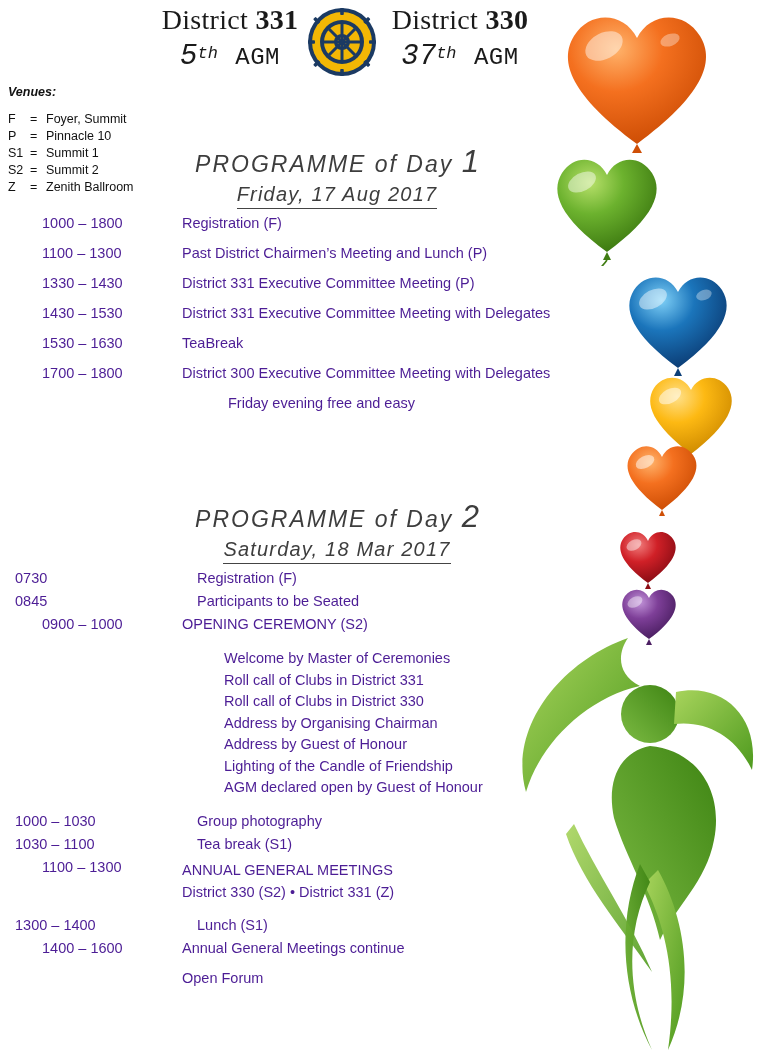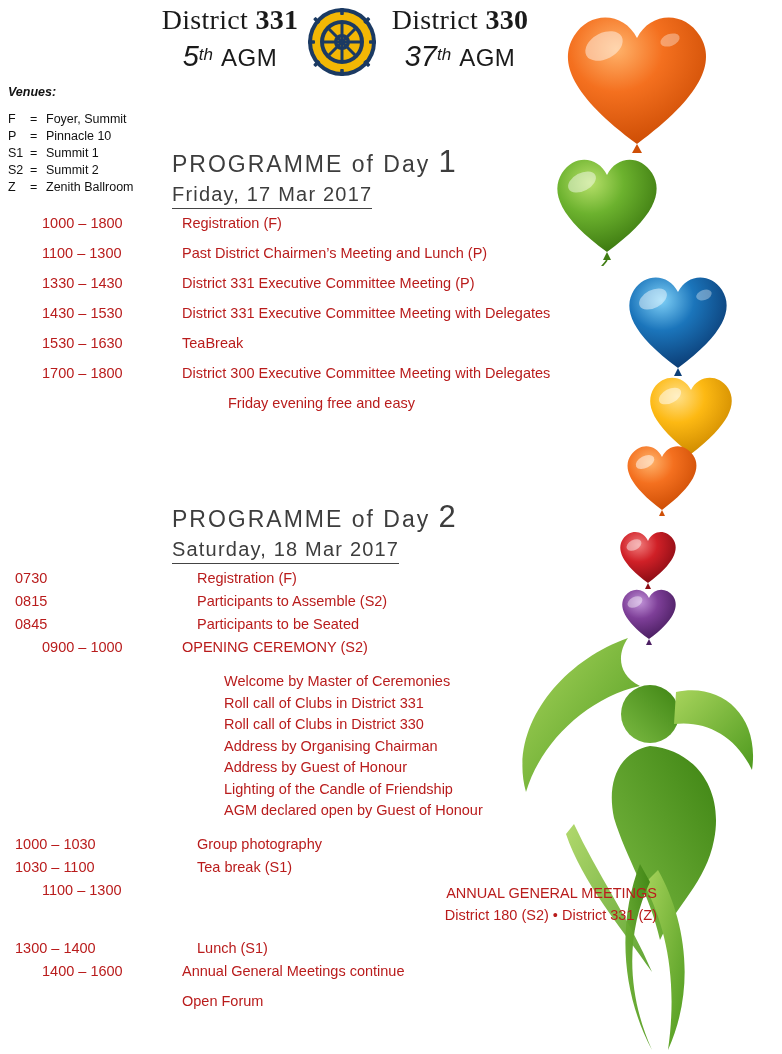--- a/index.html
+++ b/index.html
@@ -39,21 +39,21 @@
     text-align: center;
   }
   .district-line {
     font-family: "Liberation Serif", serif;
     font-size: 28px;
     letter-spacing: .3px;
     white-space: nowrap;
   }
   .district-line b { font-weight: bold; }
   .agm-line {
-    font-family: Liberation Sans, sans-serif;
+    font-family: Liberation Mono, monospace;
     font-style: italic;
     font-size: 29px;
     margin-top: 4px;
     white-space: nowrap;
   }
   .agm-line .ord {
     font-size: 17px;
     vertical-align: 6px;
   }
   .agm-line .agmtxt {
@@ -86,21 +86,23 @@
     margin-bottom: 10px;
   }
   .venues table { border-collapse: collapse; }
   .venues td { padding: 0; font-size: 12.5px; line-height: 17px; vertical-align: top; }
   .venues td.k { width: 22px; }
   .venues td.e { width: 16px; }
 
   
   .prog-head {
     position: absolute;
+    text-align: center;
     width: 330px;
+    font-style: italic;
   }
   .prog-title {
     font-size: 23px;
     letter-spacing: 2px;
     color: #3d3d3d;
     font-weight: 300;
     white-space: nowrap;
   }
   .prog-title .daynum {
     font-size: 31px;
@@ -117,42 +119,42 @@
     white-space: nowrap;
   }
 
   
   .sched {
     position: absolute;
     border-collapse: collapse;
   }
   .sched td {
     font-size: 14.5px;
-    color: #b91c1c;
+    color: #4c1d95;
     vertical-align: top;
     padding: 0 0 14px 0;
   }
   .sched td.time {
     width: 140px;
     padding-left: 42px;
     white-space: nowrap;
   }
   .sched td.desc {
     width: 460px;
   }
   .sched tr.tight td { padding-bottom: 7px; padding-left: 15px; }
   .sched .center-note {
     padding-left: 46px;
   }
   .sub {
     padding-left: 42px;
     line-height: 21.5px;
     margin-top: 16px;
   }
-  .two-line { line-height: 22px; text-align: right; }
+  .two-line { line-height: 22px; }
 
   
   .deco { position: absolute; pointer-events: none; }
 </style>
 </head>
 <body>
 
 <div class="header">
   <div class="hdr-left">
     <div class="district-line">
@@ -373,21 +375,21 @@
 
     <path d="M74 204 C 96 252, 130 300, 152 352 C 120 306, 82 262, 66 214 Z" fill="url(#lg1)" opacity=".9"></path>
   </svg>
 </div>
 
 <div class="prog-head" style="left:172px; top:144px;">
   <div class="prog-title">
     <span>PROGRAMME of Day</span>
     <span class="daynum">1</span>
   </div>
-  <div class="prog-date">Friday, 17 Mar 2017</div>
+  <div class="prog-date">Friday, 17 Aug 2017</div>
 </div>
 
 <table class="sched" style="left:0px; top:215px;">
   <tbody>
       <tr>
     <td class="time">1000 – 1800</td>
     <td class="desc">Registration (F)</td>
   </tr>
   <tr>
     <td class="time">1100 – 1300</td>
@@ -422,24 +424,20 @@
     <span class="daynum">2</span>
   </div>
   <div class="prog-date">Saturday, 18 Mar 2017</div>
 </div>
 
 <table class="sched" style="left:0px; top:570px;">
   <tbody>
       <tr class="tight">
     <td class="time">0730</td>
     <td class="desc">Registration (F)</td>
-  </tr>
-  <tr class="tight">
-    <td class="time">0815</td>
-    <td class="desc">Participants to Assemble (S2)</td>
   </tr>
   <tr class="tight">
     <td class="time">0845</td>
     <td class="desc">Participants to be Seated</td>
   </tr>
   <tr>
     <td class="time">0900 – 1000</td>
     <td class="desc">
       <div>OPENING CEREMONY (S2)</div>
       <div class="sub">
@@ -458,21 +456,21 @@
     <td class="desc">Group photography</td>
   </tr>
   <tr class="tight">
     <td class="time">1030 – 1100</td>
     <td class="desc">Tea break (S1)</td>
   </tr>
   <tr>
     <td class="time">1100 – 1300</td>
     <td class="desc two-line">
       <div>ANNUAL GENERAL MEETINGS</div>
-      <div>District 180 (S2) • District 331 (Z)</div>
+      <div>District 330 (S2) • District 331 (Z)</div>
     </td>
   </tr>
   <tr class="tight">
     <td class="time">1300 – 1400</td>
     <td class="desc">Lunch (S1)</td>
   </tr>
   <tr>
     <td class="time">1400 – 1600</td>
     <td class="desc">Annual General Meetings continue</td>
   </tr>

